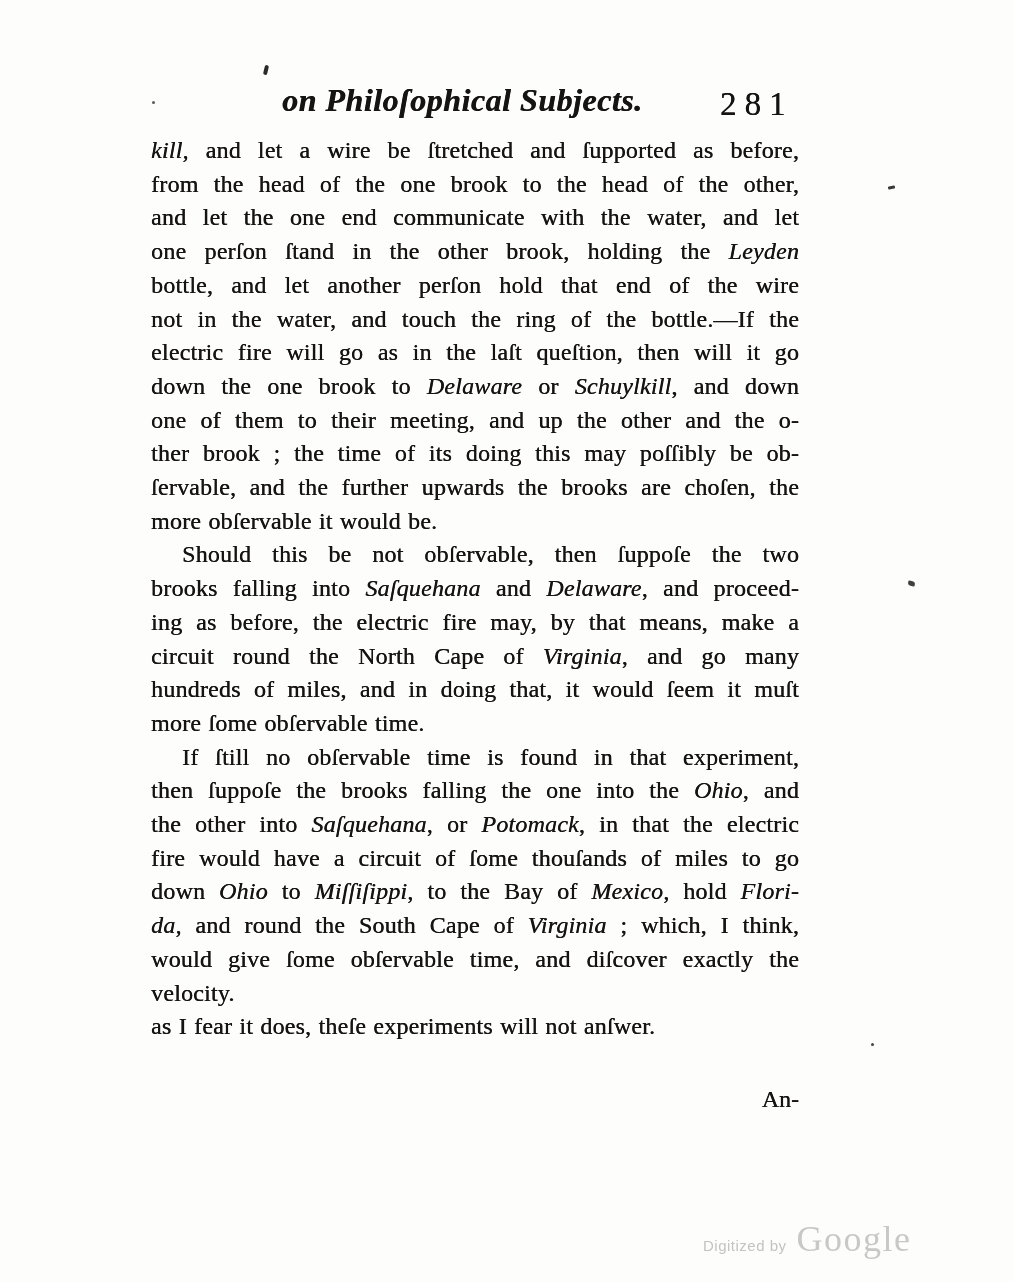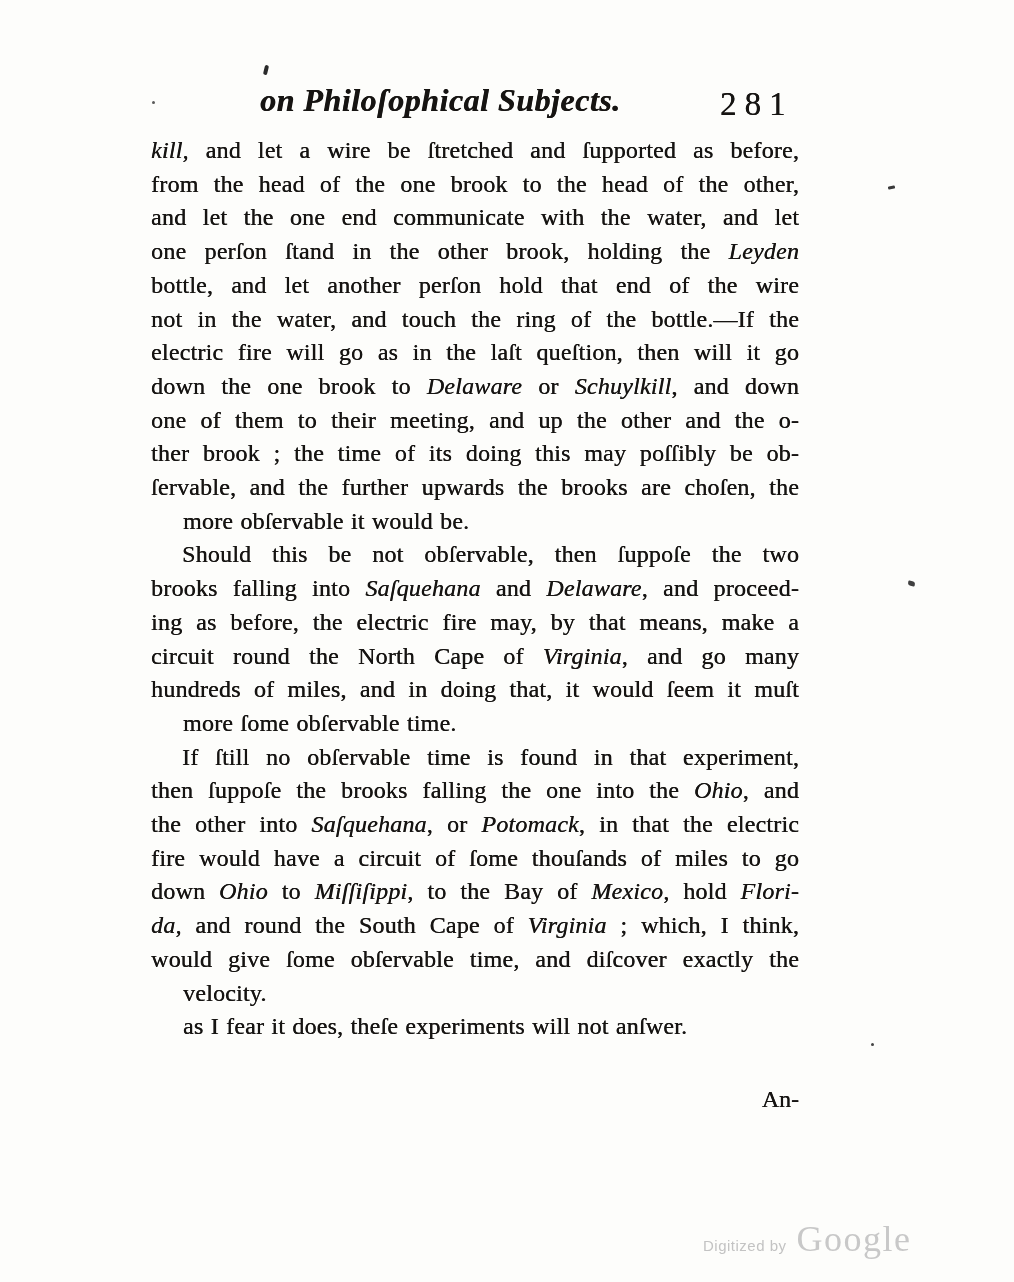--- a/index.html
+++ b/index.html
@@ -12,21 +12,21 @@
     width: 1014px;
     height: 1282px;
     background: #fdfdfb;
     overflow: hidden;
     font-family: "Liberation Serif", "DejaVu Serif", serif;
     color: #161412;
   }
   
   .running-head-title {
     position: absolute;
-    left: 260px;
+    left: 282px;
     top: 82px;
     font-size: 32px;
     font-style: italic;
     font-weight: bold;
     letter-spacing: 0.5px;
     white-space: nowrap;
     text-shadow: 0.4px 0 0 currentColor;
   }
   .page-number {
     position: absolute;
@@ -47,21 +47,21 @@
     letter-spacing: 0.2px;
     word-spacing: 1px;
     text-shadow: 0.35px 0 0 currentColor;
   }
   .body-text .line {
     text-align: justify;
     text-align-last: justify;
     white-space: nowrap; 
   }
   .body-text .line { white-space: normal; }
-  .body-text .line.par-end { text-align-last: left; margin-left: 32px; }
+  .body-text .line.par-end { text-align-last: left; }
   .body-text .line.indent { text-indent: 31px; }
   .body-text em { font-style: italic; }
   
   .catchword-row {
     position: absolute;
     left: 151px;
     top: 1086px;
     width: 648px;
     text-align: right;
     font-size: 24px;

